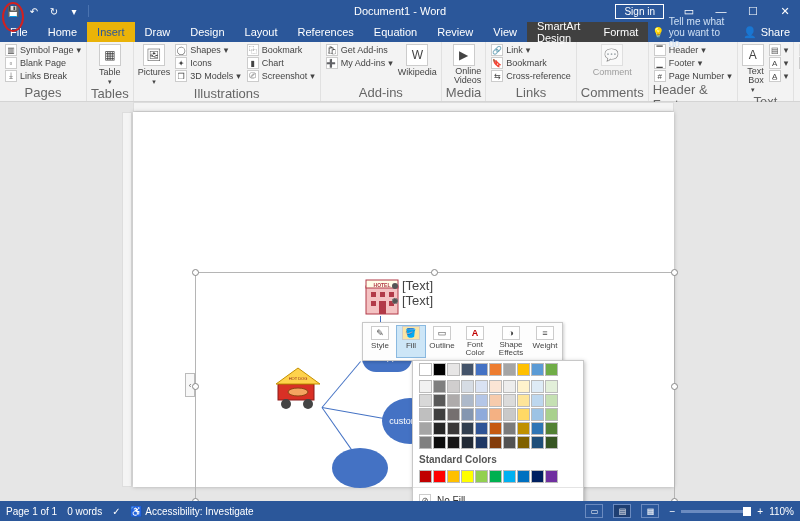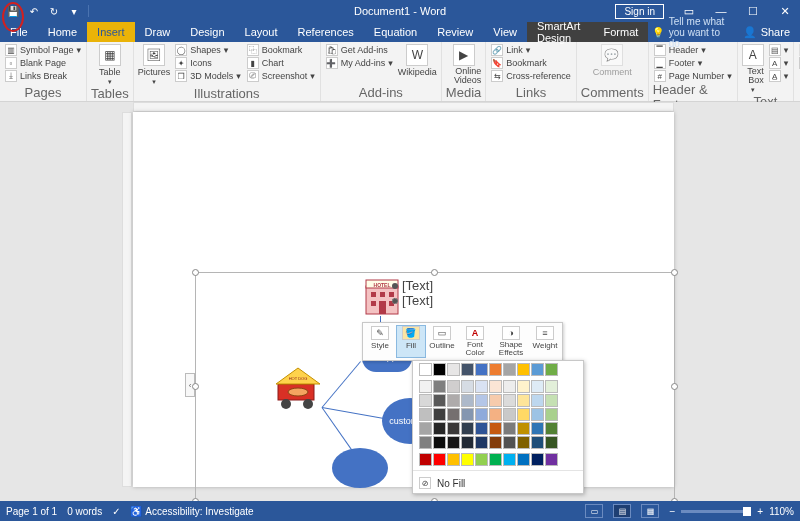--- a/index.html
+++ b/index.html
@@ -437,20 +437,21 @@
         <div class="swatch" style="background: rgb(12, 12, 12);"></div>
         <div class="swatch" style="background: rgb(23, 22, 22);"></div>
         <div class="swatch" style="background: rgb(34, 42, 53);"></div>
         <div class="swatch" style="background: rgb(31, 56, 100);"></div>
         <div class="swatch" style="background: rgb(131, 60, 11);"></div>
         <div class="swatch" style="background: rgb(82, 82, 82);"></div>
         <div class="swatch" style="background: rgb(127, 96, 0);"></div>
         <div class="swatch" style="background: rgb(30, 78, 121);"></div>
         <div class="swatch" style="background: rgb(55, 86, 35);"></div>
       </div>
+    <div class="fd-head">Standard Colors</div>
     <div class="swatch-grid" id="standard-row">
         <div class="swatch" style="background: rgb(192, 0, 0);"></div>
         <div class="swatch" style="background: rgb(255, 0, 0);"></div>
         <div class="swatch" style="background: rgb(255, 192, 0);"></div>
         <div class="swatch" style="background: rgb(255, 255, 0);"></div>
         <div class="swatch" style="background: rgb(146, 208, 80);"></div>
         <div class="swatch" style="background: rgb(0, 176, 80);"></div>
         <div class="swatch" style="background: rgb(0, 176, 240);"></div>
         <div class="swatch" style="background: rgb(0, 112, 192);"></div>
         <div class="swatch" style="background: rgb(0, 32, 96);"></div>

